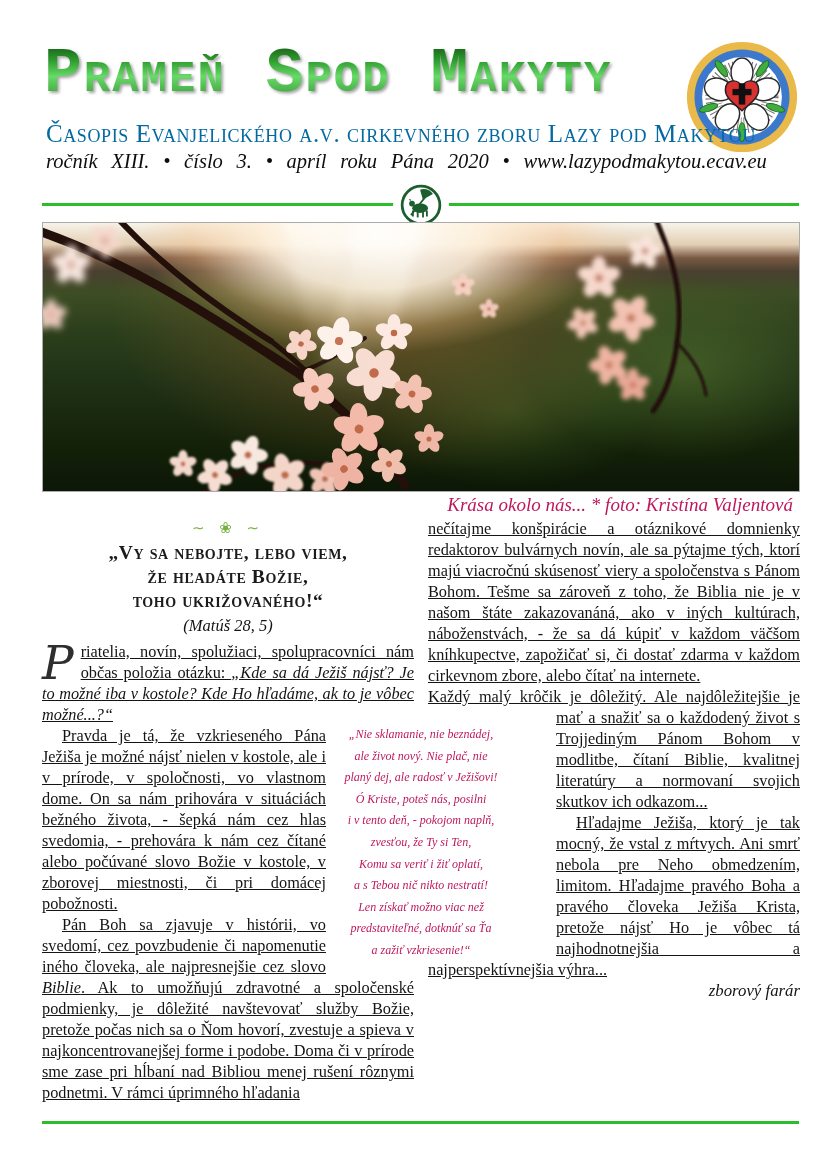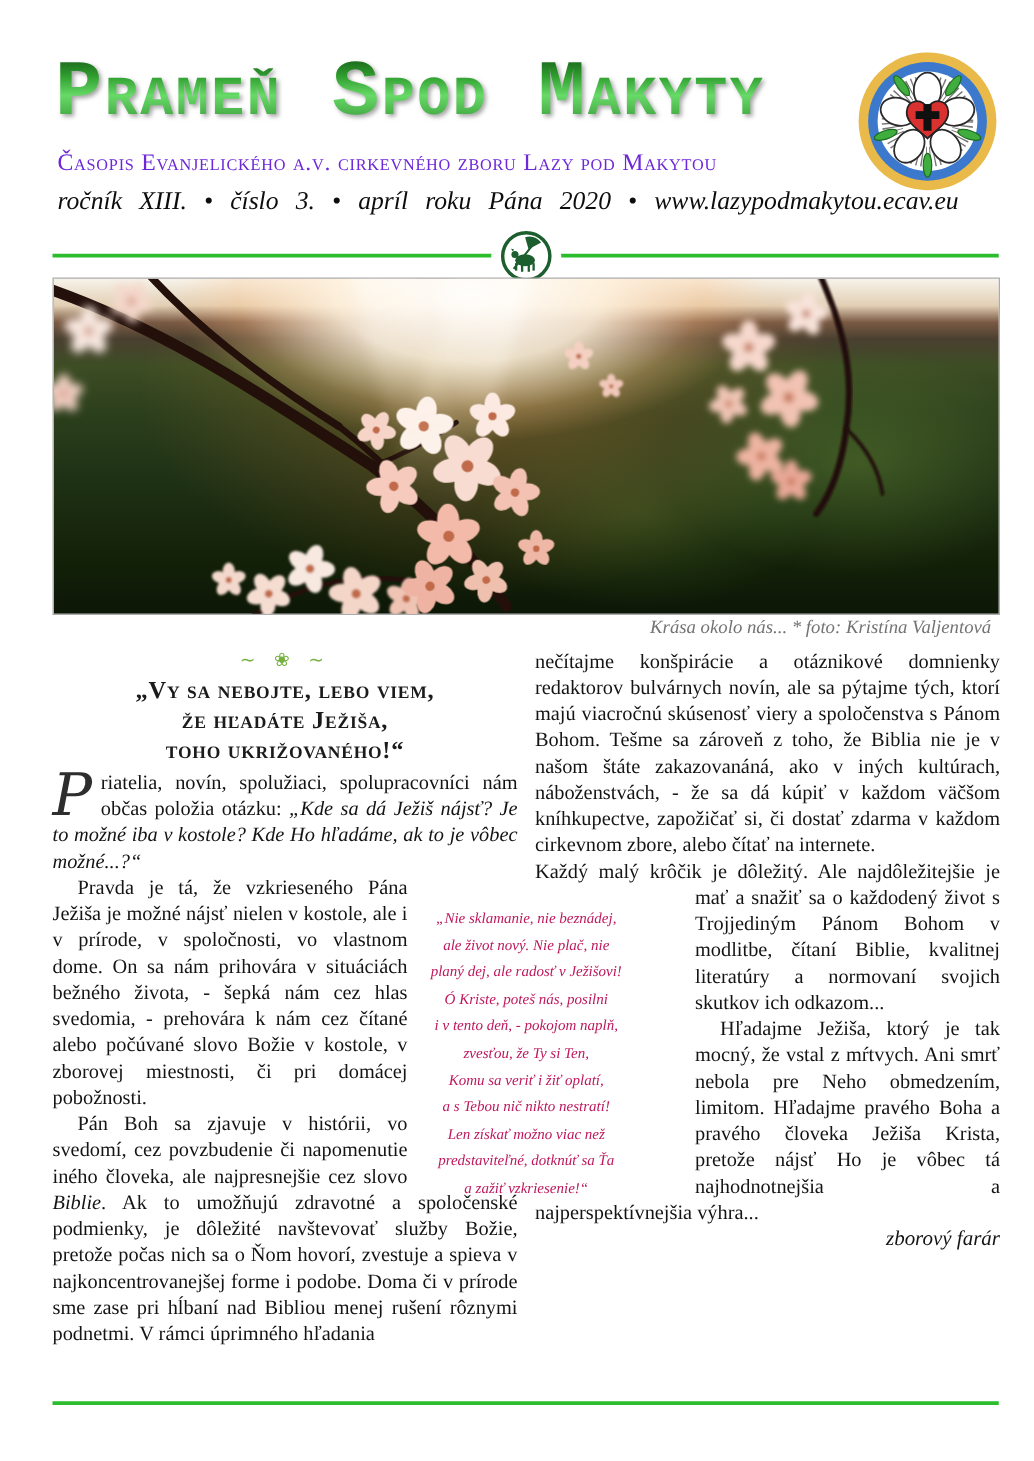--- a/index.html
+++ b/index.html
@@ -8,21 +8,21 @@
 
   
   .title{position:absolute;left:44px;top:36px;width:640px;white-space:nowrap;
          font-family:Liberation Mono, monospace;font-weight:bold;font-variant:small-caps;
          font-size:63px;line-height:78px;letter-spacing:2px;
          background:linear-gradient(180deg,#0a3a0a 0%,#2f9e2f 32%,#67da67 52%,#1c701c 100%);
          -webkit-background-clip:text;background-clip:text;color:transparent;
          filter:drop-shadow(2px 2.5px 1.5px rgba(90,90,90,.55));}
   @supports not (-webkit-background-clip:text){.title{color:#1f8b1f;}}
   .subtitle{position:absolute;left:46px;top:120px;white-space:nowrap;
-            font-variant:small-caps;font-size:19px;letter-spacing:.6px;color:#6d28d9;}
+            font-variant:small-caps;font-size:25px;letter-spacing:.6px;color:#0369a1;}
   .issueline{position:absolute;left:46px;top:150px;white-space:nowrap;
              font-style:italic;font-size:20.5px;word-spacing:.42em;color:#0d0d0d;}
   .rose{position:absolute;right:28px;top:40px;width:114px;height:114px;}
 
   .rule{position:absolute;left:42px;right:28px;height:3px;background:#2cbd2c;}
   .rule-top{top:203px;}
   .rule-bottom{top:1121px;}
   .emblem-wrap{position:absolute;left:393px;top:180px;width:56px;height:50px;background:#fff;
                display:flex;align-items:center;justify-content:center;border-radius:50%;}
 
@@ -35,33 +35,33 @@
           radial-gradient(ellipse 220px 130px at 85% 55%,rgba(120,160,62,.35),rgba(120,160,62,0) 70%),
           radial-gradient(ellipse 200px 110px at 62% 70%,rgba(95,135,50,.30),rgba(95,135,50,0) 70%),
           linear-gradient(180deg,#f7f3ea 0%,#e2cfb4 8%,#7a5a44 13%,#4a4030 18%,#3d4d24 26%,#2c3f1c 40%,#1f3115 60%,#142209 82%,#0c1706 100%);}
   .photo::before{content:"";position:absolute;left:300px;top:-50px;width:60px;height:240px;
           background:linear-gradient(180deg,rgba(255,255,255,.8),rgba(255,240,210,.18) 60%,rgba(255,255,255,0));
           transform:rotate(16deg);filter:blur(6px);}
   .photo::after{content:"";position:absolute;left:255px;top:-50px;width:50px;height:220px;
           background:linear-gradient(180deg,rgba(255,255,255,.7),rgba(255,240,210,.15) 55%,rgba(255,255,255,0));
           transform:rotate(-14deg);filter:blur(6px);}
   .photo svg{position:absolute;left:0;top:0;}
-  .caption{position:absolute;right:34px;top:494px;font-style:italic;font-size:15px;color:#737373;}
+  .caption{position:absolute;right:34px;top:494px;font-style:italic;font-size:19px;color:#be185d;}
 
   
   .bodyarea{position:absolute;left:42px;top:518px;width:758px;height:604px;
             font-size:16.3px;line-height:21px;text-align:justify;}
   .cols{display:flex;gap:14px;}
   .col{width:372px;}
   .ornament{text-align:center;color:#76b13f;font-size:15px;letter-spacing:5px;
             font-family:"DejaVu Sans","Liberation Sans",sans-serif;line-height:20px;}
   .heading{text-align:center;font-weight:bold;font-variant:small-caps;white-space:pre-line;
            font-size:19.5px;line-height:24px;letter-spacing:.6px;color:#1b1b1b;margin:3px 0 2px;}
   .verseref{text-align:center;font-style:italic;font-size:16.5px;margin-bottom:5px;}
-  p{margin:0;}
+  p{margin:0;text-decoration:underline;}
   .indent{text-indent:20px;}
   .dropcap{float:left;font-family:"DejaVu Serif",serif;font-style:italic;
            font-size:47px;line-height:38px;padding:3px 7px 0 0;color:#2e2e2e;}
   .it{font-style:italic;}
   .spacer-r{float:right;width:88px;height:234px;}
   .spacer-l{float:left;width:128px;height:236px;}
   .poem{position:absolute;top:206px;left:50%;transform:translateX(-50%);
         width:230px;text-align:center;font-style:italic;white-space:pre-line;
         font-size:12px;line-height:21.6px;color:#be185d;}
   .sig{ text-align:right;margin-top:2px;}
@@ -193,22 +193,23 @@
       </g>
     </svg>
   </div>
   <div class="caption">Krása okolo nás... * foto: Kristína Valjentová</div>
 
   <div class="bodyarea" style="position:absolute;">
     <div class="cols">
       <div class="col">
         <div class="ornament">∼ ❀ ∼</div>
         <div class="heading">„Vy sa nebojte, lebo viem,
-že hľadáte Ježiša,
+že hľadáte Božie,
 toho ukrižovaného!“</div>
+        <div class="verseref">(Matúš 28, 5)</div>
         <p><span class="dropcap">P</span><span>riatelia, novín, spolužiaci, spolupracovníci nám občas položia otázku: </span><span class="it">„Kde sa dá Ježiš nájsť? Je to možné iba v kostole? Kde Ho hľadáme, ak to je vôbec možné...?“</span></p>
         <div class="spacer-r"></div>
         <p class="indent">Pravda je tá, že vzkrieseného Pána Ježiša je možné nájsť nielen v kostole, ale i v prírode, v spoločnosti, vo vlastnom dome. On sa nám prihovára v situáciách bežného života, - šepká nám cez hlas svedomia, - prehovára k nám cez čítané alebo počúvané slovo Božie v kostole, v zborovej miestnosti, či pri domácej pobožnosti.</p>
         <p class="indent"><span>Pán Boh sa zjavuje v histórii, vo svedomí, cez povzbudenie či napomenutie iného človeka, ale najpresnejšie cez slovo </span><span class="it">Biblie</span><span>. Ak to umožňujú zdravotné a spoločenské podmienky, je dôležité navštevovať služby Božie, pretože počas nich sa o Ňom hovorí, zvestuje a spieva v najkoncentrovanejšej forme i podobe. Doma či v prírode sme zase pri hĺbaní nad Bibliou menej rušení rôznymi podnetmi.  V rámci úprimného hľadania</span></p>
       </div>
       <div class="col">
         <p>nečítajme konšpirácie a otáznikové domnienky redaktorov bulvárnych novín, ale sa pýtajme tých, ktorí majú viacročnú skúsenosť viery a spoločenstva s Pánom Bohom. Tešme sa zároveň z toho, že Biblia nie je v našom štáte zakazovanáná, ako v iných kultúrach, náboženstvách, - že sa dá kúpiť v každom väčšom kníhkupectve, zapožičať si, či dostať zdarma v každom cirkevnom zbore, alebo čítať na internete.</p>
         <p><span>Každý malý krôčik je dôležitý. Ale najdôležitejšie </span><span class="spacer-l"></span><span>je mať a snažiť sa o každodený život s Trojjediným Pánom Bohom v modlitbe, čítaní Biblie, kvalitnej literatúry a normovaní svojich skutkov ich odkazom...</span></p>
         <p class="indent">Hľadajme Ježiša, ktorý je tak mocný, že vstal z mŕtvych. Ani smrť nebola pre Neho obmedzením, limitom. Hľadajme pravého Boha a pravého človeka Ježiša Krista, pretože nájsť Ho je vôbec tá najhodnotnejšia a najperspektívnejšia výhra...</p>
         <div class="sig-role">zborový farár</div>

